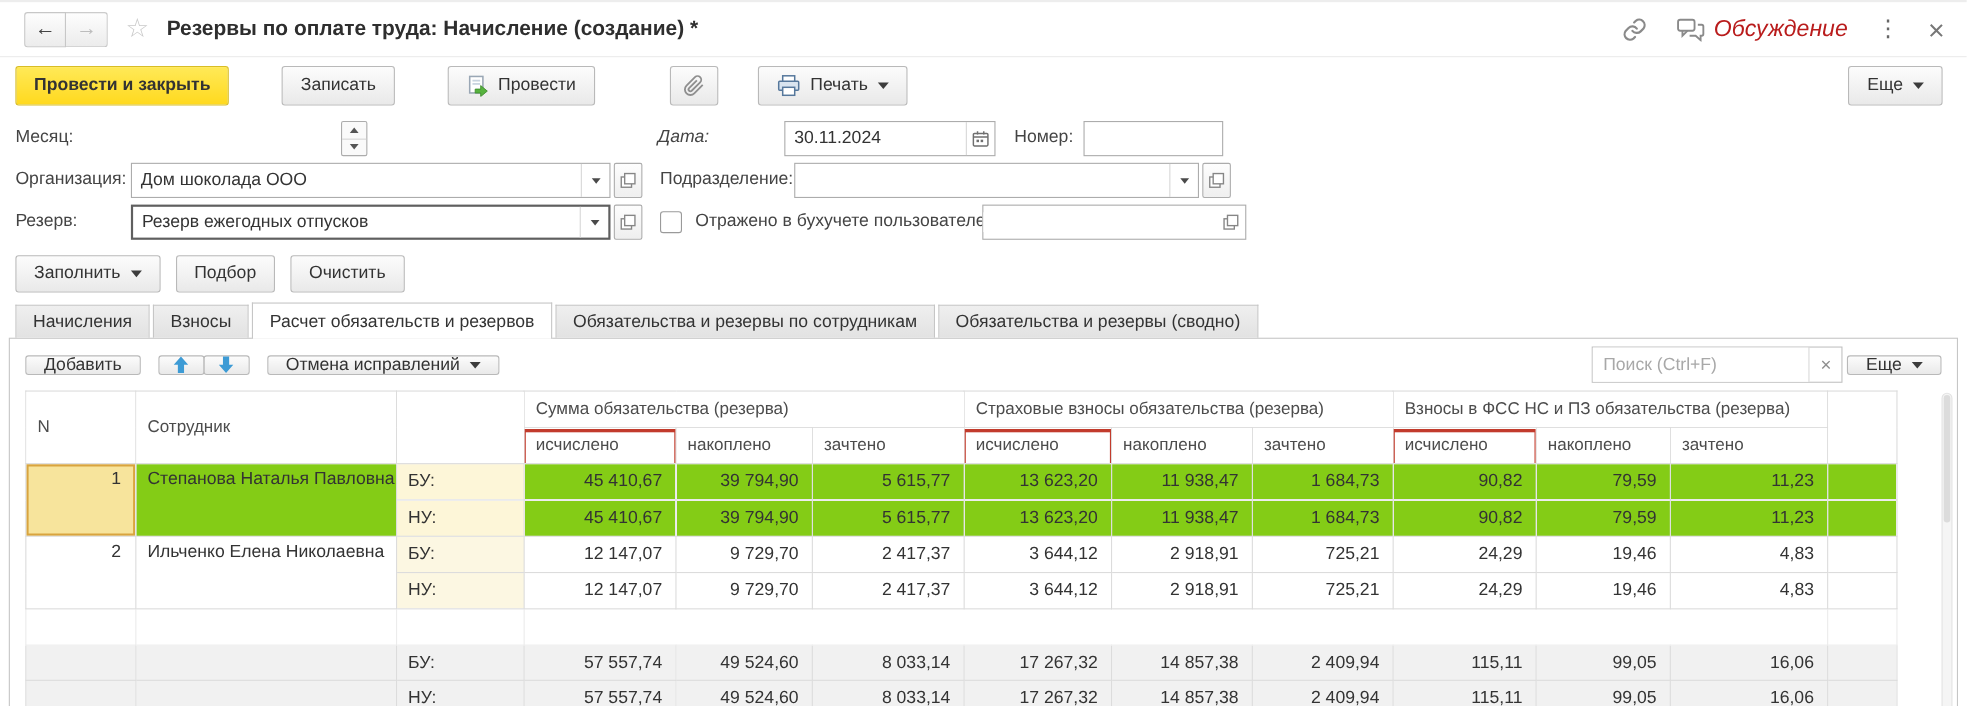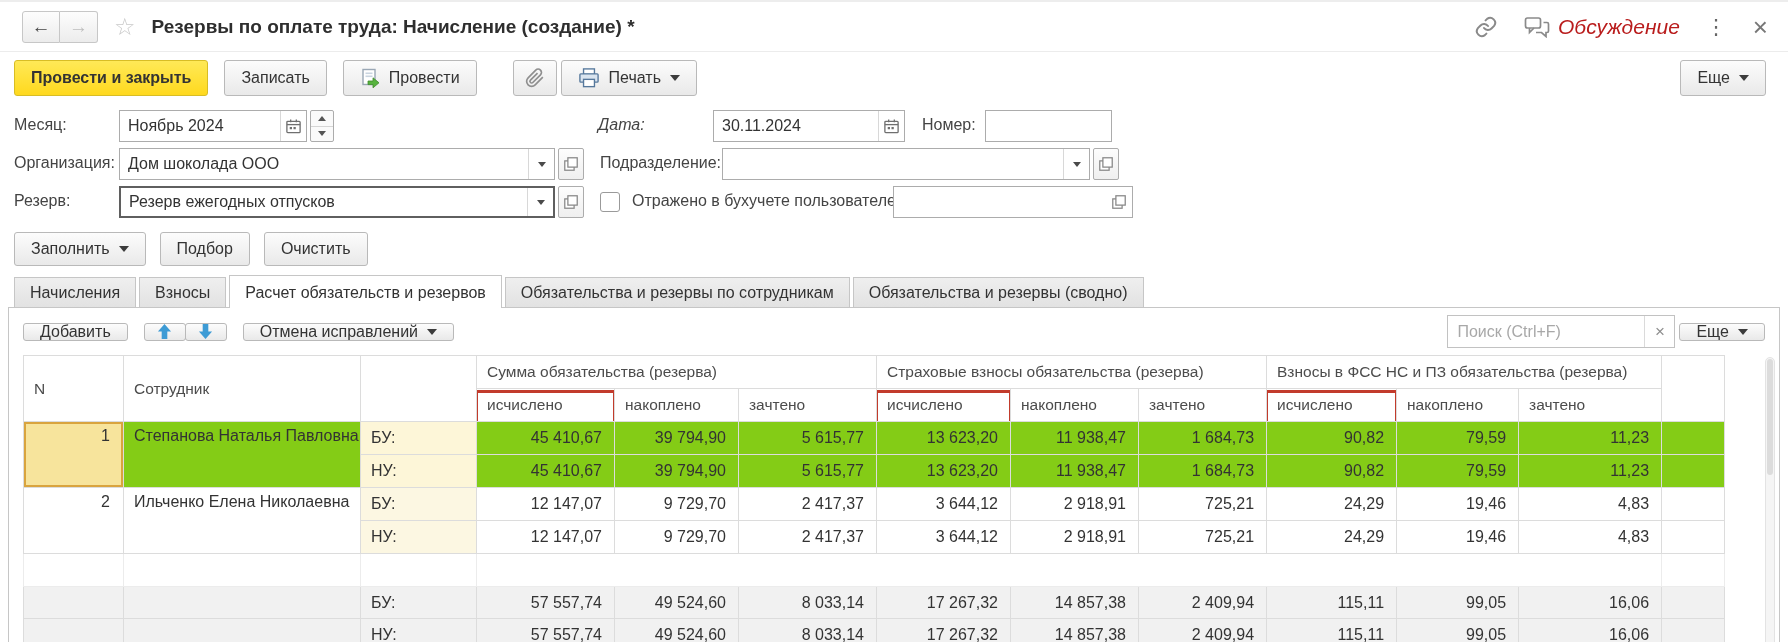--- a/index.html
+++ b/index.html
@@ -16,21 +16,21 @@
   .nav-btn.fwd  { border-radius:0 3px 3px 0; border-left:none; color:#bdbdbd; }
   .star { margin-left:16px; font-size:24px; color:#c9c9c9; line-height:1; }
   .page-title { margin-left:16px; font-size:19px; font-weight:bold; color:#2e2e2e; white-space:nowrap; }
   .tb-right { margin-left:auto; display:flex; align-items:center; gap:26px; color:#7c7c7c; }
   .tb-right .lbl { font-size:21px; color:#b91c1c;font-style:italic; }
   .discussion { display:flex; align-items:center; gap:8px; cursor:pointer; }
   .dots { font-size:21px; color:#666; cursor:pointer; line-height:1; }
   .close-x { font-size:26px; color:#777; cursor:pointer; line-height:1; }
 
   
-  .cmdbar { display:flex; align-items:center; padding:8px 22px 8px 14px; }
+  .cmdbar { display:flex; align-items:center; padding:8px 22px 8px 14px;gap:32px; }
   .btn { height:36px; padding:0 16px; background:linear-gradient(#fcfcfc,#e9e9e9); border:1px solid #b9b9b9;
          border-radius:3px; font-size:16px; color:#333; display:inline-flex; align-items:center; gap:9px;
          cursor:pointer; white-space:nowrap; }
   .btn-primary { background:linear-gradient(#ffe957,#ffd91e); border-color:#d8bd25; font-weight:bold; }
   .caret { width:0; height:0; border-left:5px solid transparent; border-right:5px solid transparent; border-top:6px solid #3c3c3c; }
   .gap16 { margin-left:16px; } .gap36 { margin-left:36px; } .gap14 { margin-left:4px; }
   .ml-auto { margin-left:auto; }
   .icon-btn { width:44px; justify-content:center; padding:0; }
 
   
@@ -158,33 +158,20 @@
     <button class="btn ml-auto">
       <span>Еще</span>
       <span class="caret"></span>
     </button>
   </div>
 
   <div class="form">
 
     <div class="frow" style="top:0;">
       <span class="flabel" style="left:14px;">Месяц:</span>
-      <div class="combo" style="left:119px; width:188px;">
-        <input value="Ноябрь 2024" style="">
-        <span class="seg">
-          <svg width="17" height="17" viewBox="0 0 18 18">
-              <rect x="2" y="3.5" width="14" height="12" rx="1" fill="none" stroke="#6f6f6f" stroke-width="1.4"></rect>
-              <line x1="2" y1="7" x2="16" y2="7" stroke="#6f6f6f" stroke-width="1.4"></line>
-              <line x1="6" y1="1.5" x2="6" y2="4.5" stroke="#6f6f6f" stroke-width="1.4"></line>
-              <line x1="12" y1="1.5" x2="12" y2="4.5" stroke="#6f6f6f" stroke-width="1.4"></line>
-              <rect x="5" y="9.5" width="2.4" height="2.4" fill="#6f6f6f"></rect>
-              <rect x="9" y="9.5" width="2.4" height="2.4" fill="#6f6f6f"></rect>
-            </svg>
-        </span>
-      </div>
       <div class="spin" style="left:310px;">
         <span>
             <i class="tri-up"></i>
           </span>
         <span>
             <i class="tri-dn"></i>
           </span>
       </div>
       <span class="flabel" style="left:598px;font-style:italic;">Дата:</span>
       <div class="combo" style="left:713px; width:192px;">

